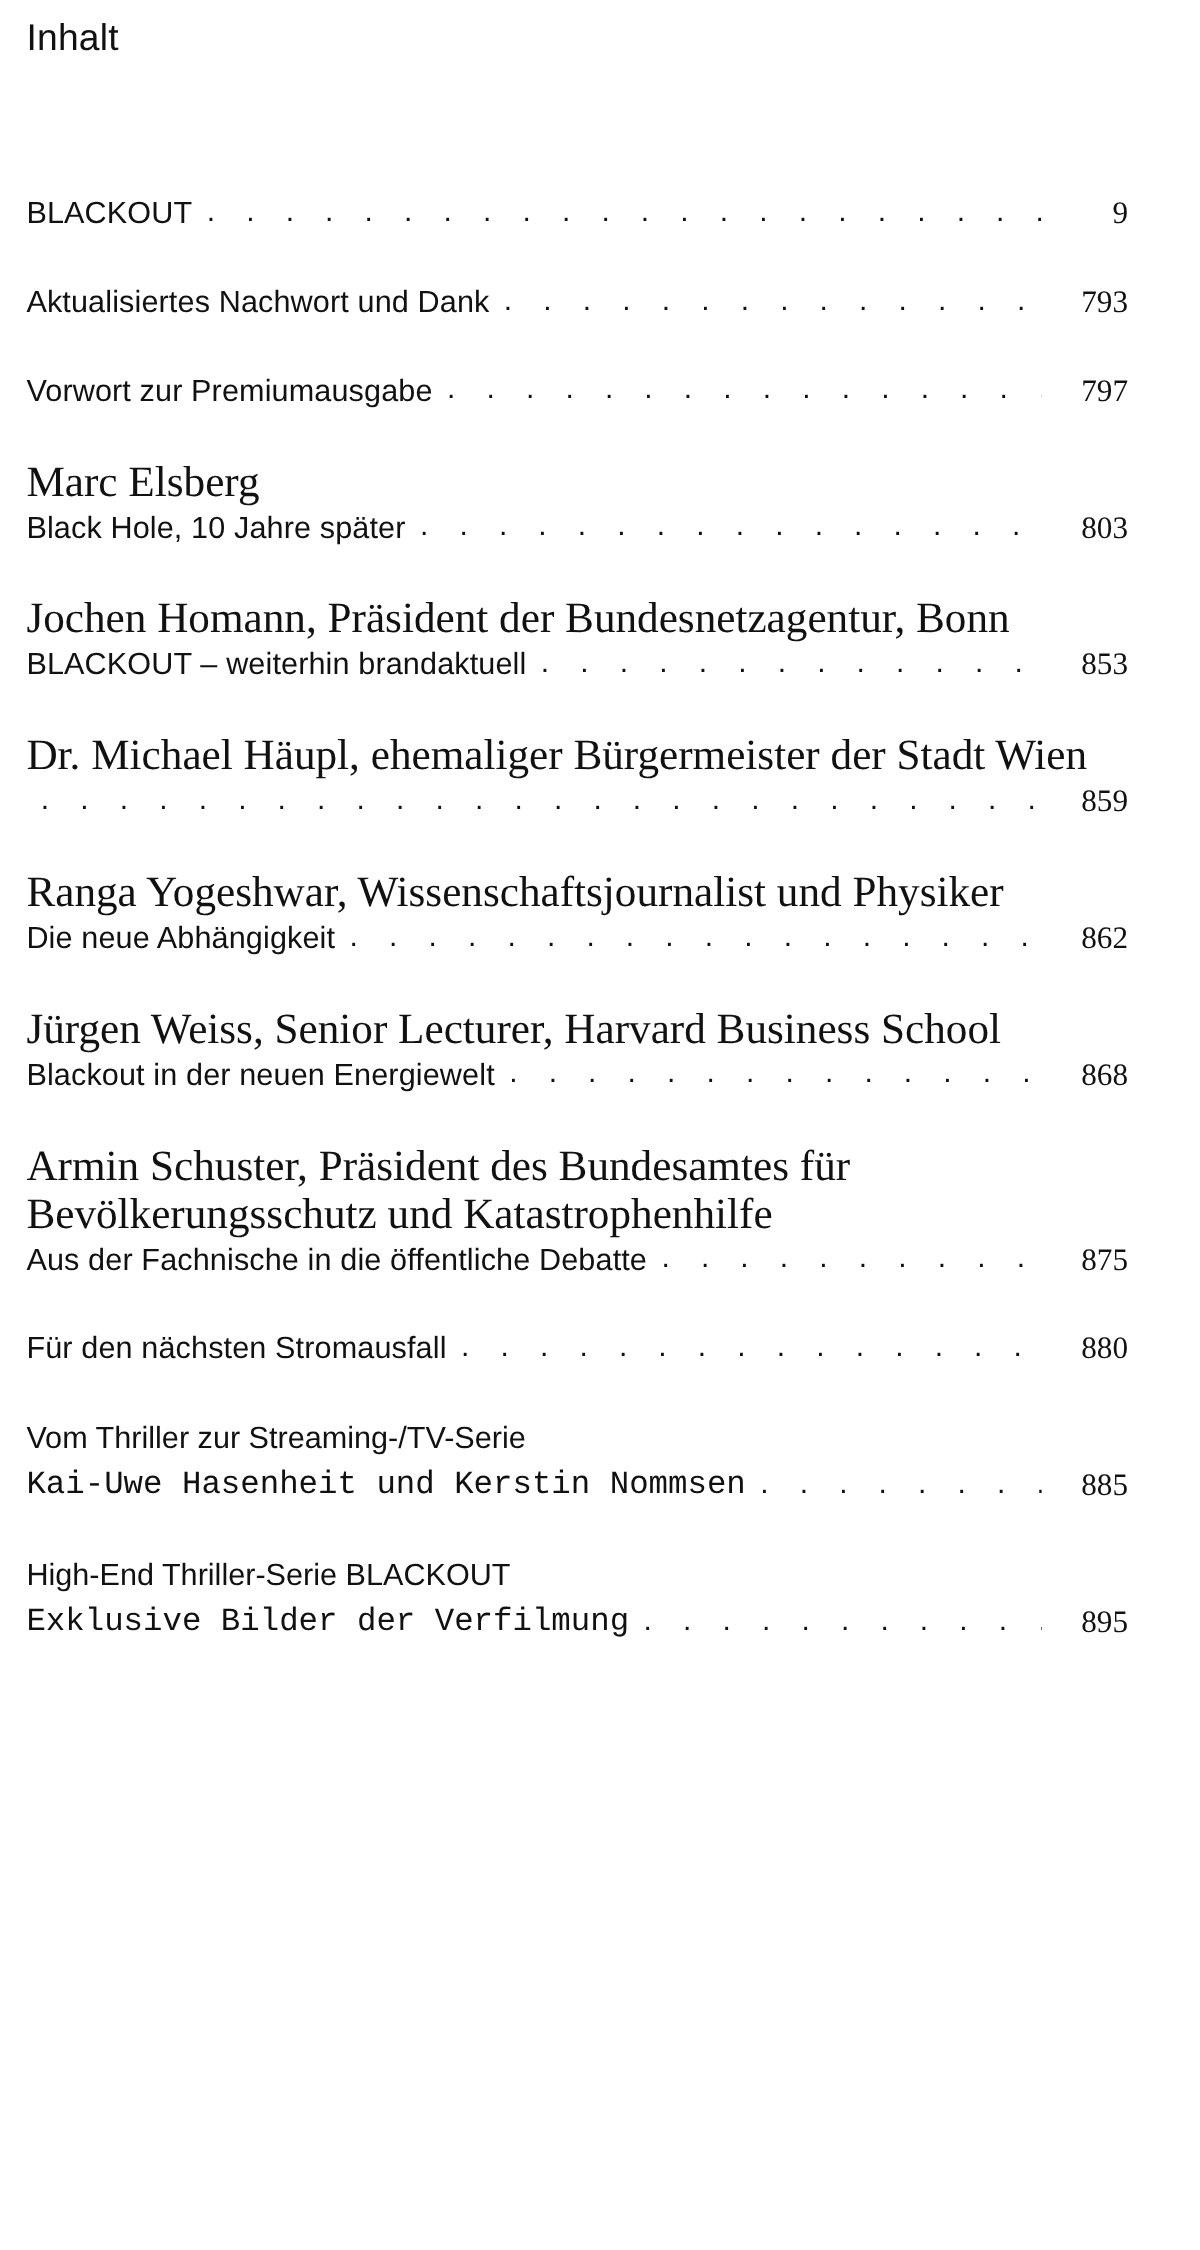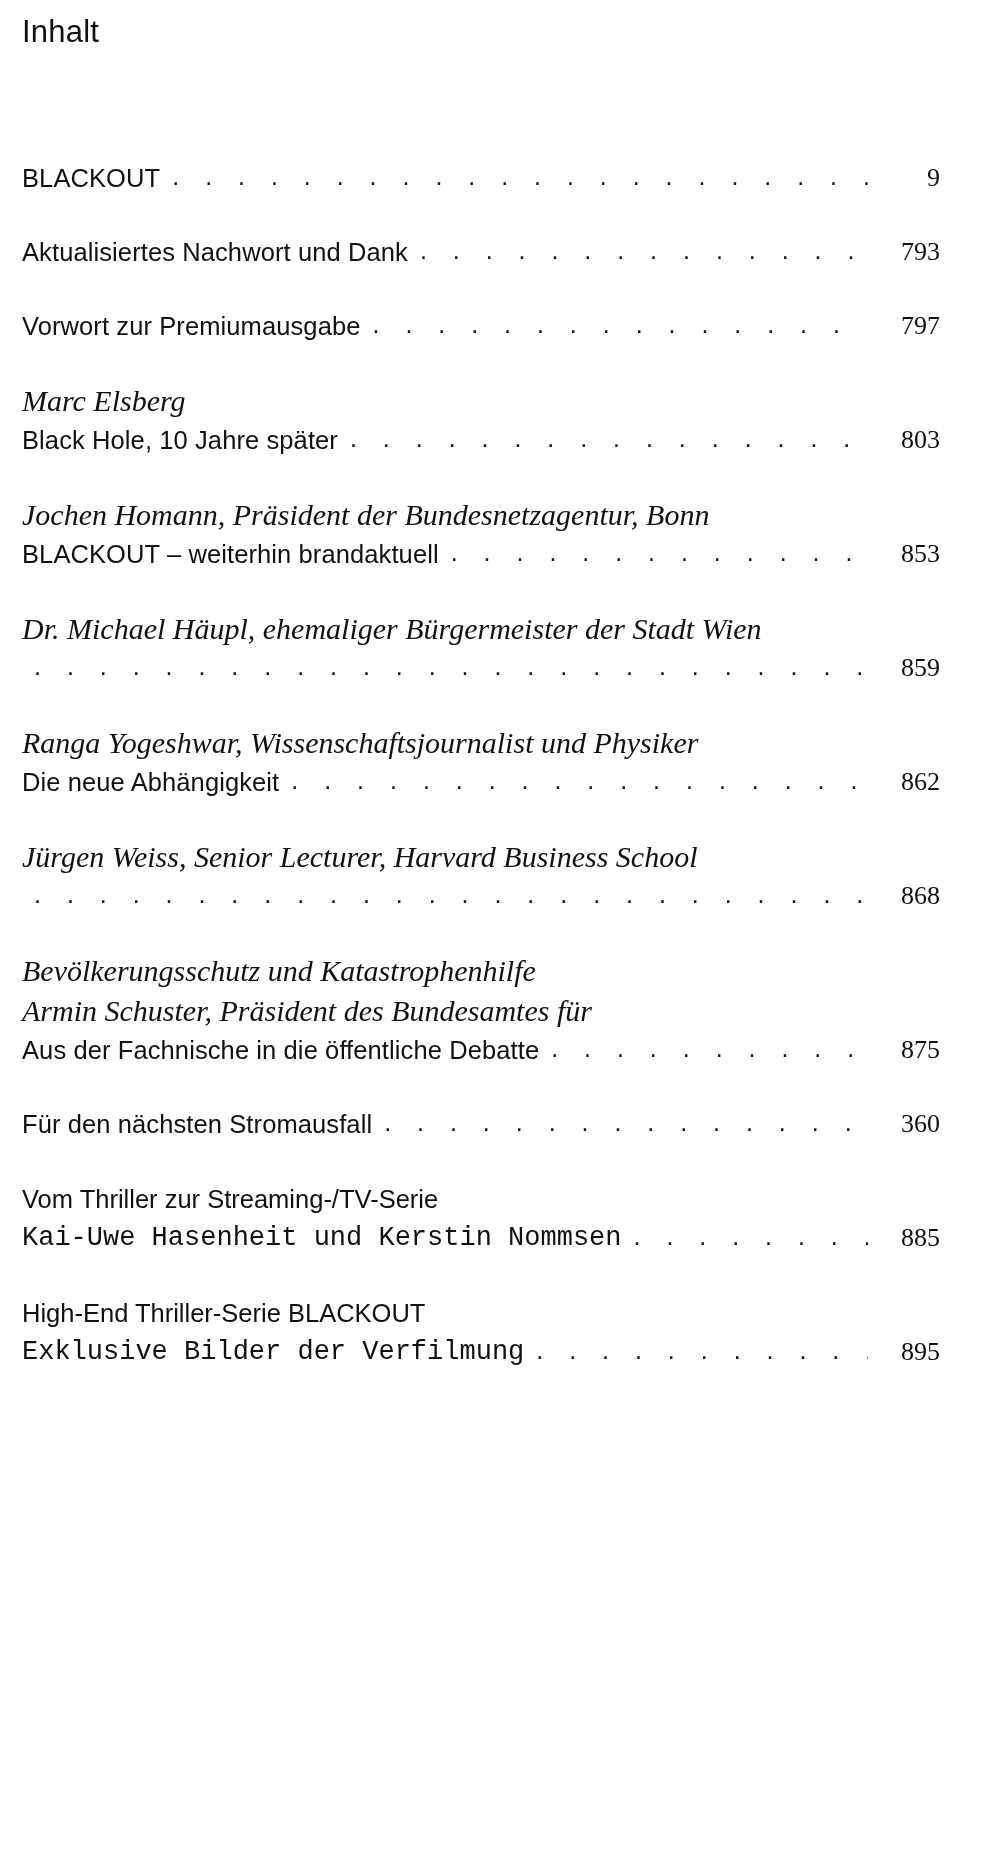--- a/index.html
+++ b/index.html
@@ -36,25 +36,24 @@
     padding: 0;
     list-style: none;
     margin-top: 107px;
   }
   .entry {
     display: block;
     margin-bottom: 36px;
   }
   .entry-author {
     font-family: "Liberation Serif", serif;
-    font-size: 30px;
+    font-size: 36px;
     line-height: 40px;
     color: #111111;
     white-space: nowrap;
-    font-style: italic;
   }
   .entry-line {
     display: flex;
     align-items: flex-start;
     width: 100%;
   }
   .entry-label {
     font-family: "Liberation Sans", sans-serif;
     font-size: 25.5px;
     line-height: 38px;
@@ -169,40 +168,41 @@
       <div class="entry-line">
         <span class="entry-label">Die neue Abhängigkeit</span>
         <span class="dots">. . . . . . . . . . . . . . . . . . . . . . . . . . . . . . . . . . . . . . . . . . . . . . . . . . . . . .</span>
         <span class="page-num">862</span>
       </div>
     </div>
 
     <div class="entry">
       <div class="entry-author">Jürgen Weiss, Senior Lecturer, Harvard Business School</div>
       <div class="entry-line">
+        <span class="entry-label">Blackout in der neuen Energiewelt</span>
         <span class="dots">. . . . . . . . . . . . . . . . . . . . . . . . . . . . . . . . . . . . . . . . . . . . . . . . . . . . . .</span>
         <span class="page-num">868</span>
       </div>
     </div>
 
     <div class="entry">
+      <div class="entry-author">Armin Schuster, Präsident des Bundesamtes für</div>
       <div class="entry-author">Bevölkerungsschutz und Katastrophenhilfe</div>
-      <div class="entry-author">Armin Schuster, Präsident des Bundesamtes für</div>
       <div class="entry-line">
         <span class="entry-label">Aus der Fachnische in die öffentliche Debatte</span>
         <span class="dots">. . . . . . . . . . . . . . . . . . . . . . . . . . . . . . . . . . . . . . . . . . . . . . . . . . . . . .</span>
         <span class="page-num">875</span>
       </div>
     </div>
 
     <div class="entry">
       <div class="entry-line">
         <span class="entry-label">Für den nächsten Stromausfall</span>
         <span class="dots">. . . . . . . . . . . . . . . . . . . . . . . . . . . . . . . . . . . . . . . . . . . . . . . . . . . . . .</span>
-        <span class="page-num">360</span>
+        <span class="page-num">880</span>
       </div>
     </div>
 
     <div class="entry">
       <div class="entry-heading">Vom Thriller zur Streaming-/TV-Serie</div>
       <div class="entry-line">
         <span class="entry-label serif">Kai-Uwe Hasenheit und Kerstin Nommsen</span>
         <span class="dots">. . . . . . . . . . . . . . . . . . . . . . . . . . . . . . . . . . . . . . . . . . . . . . . . . . . . . .</span>
         <span class="page-num">885</span>
       </div>

